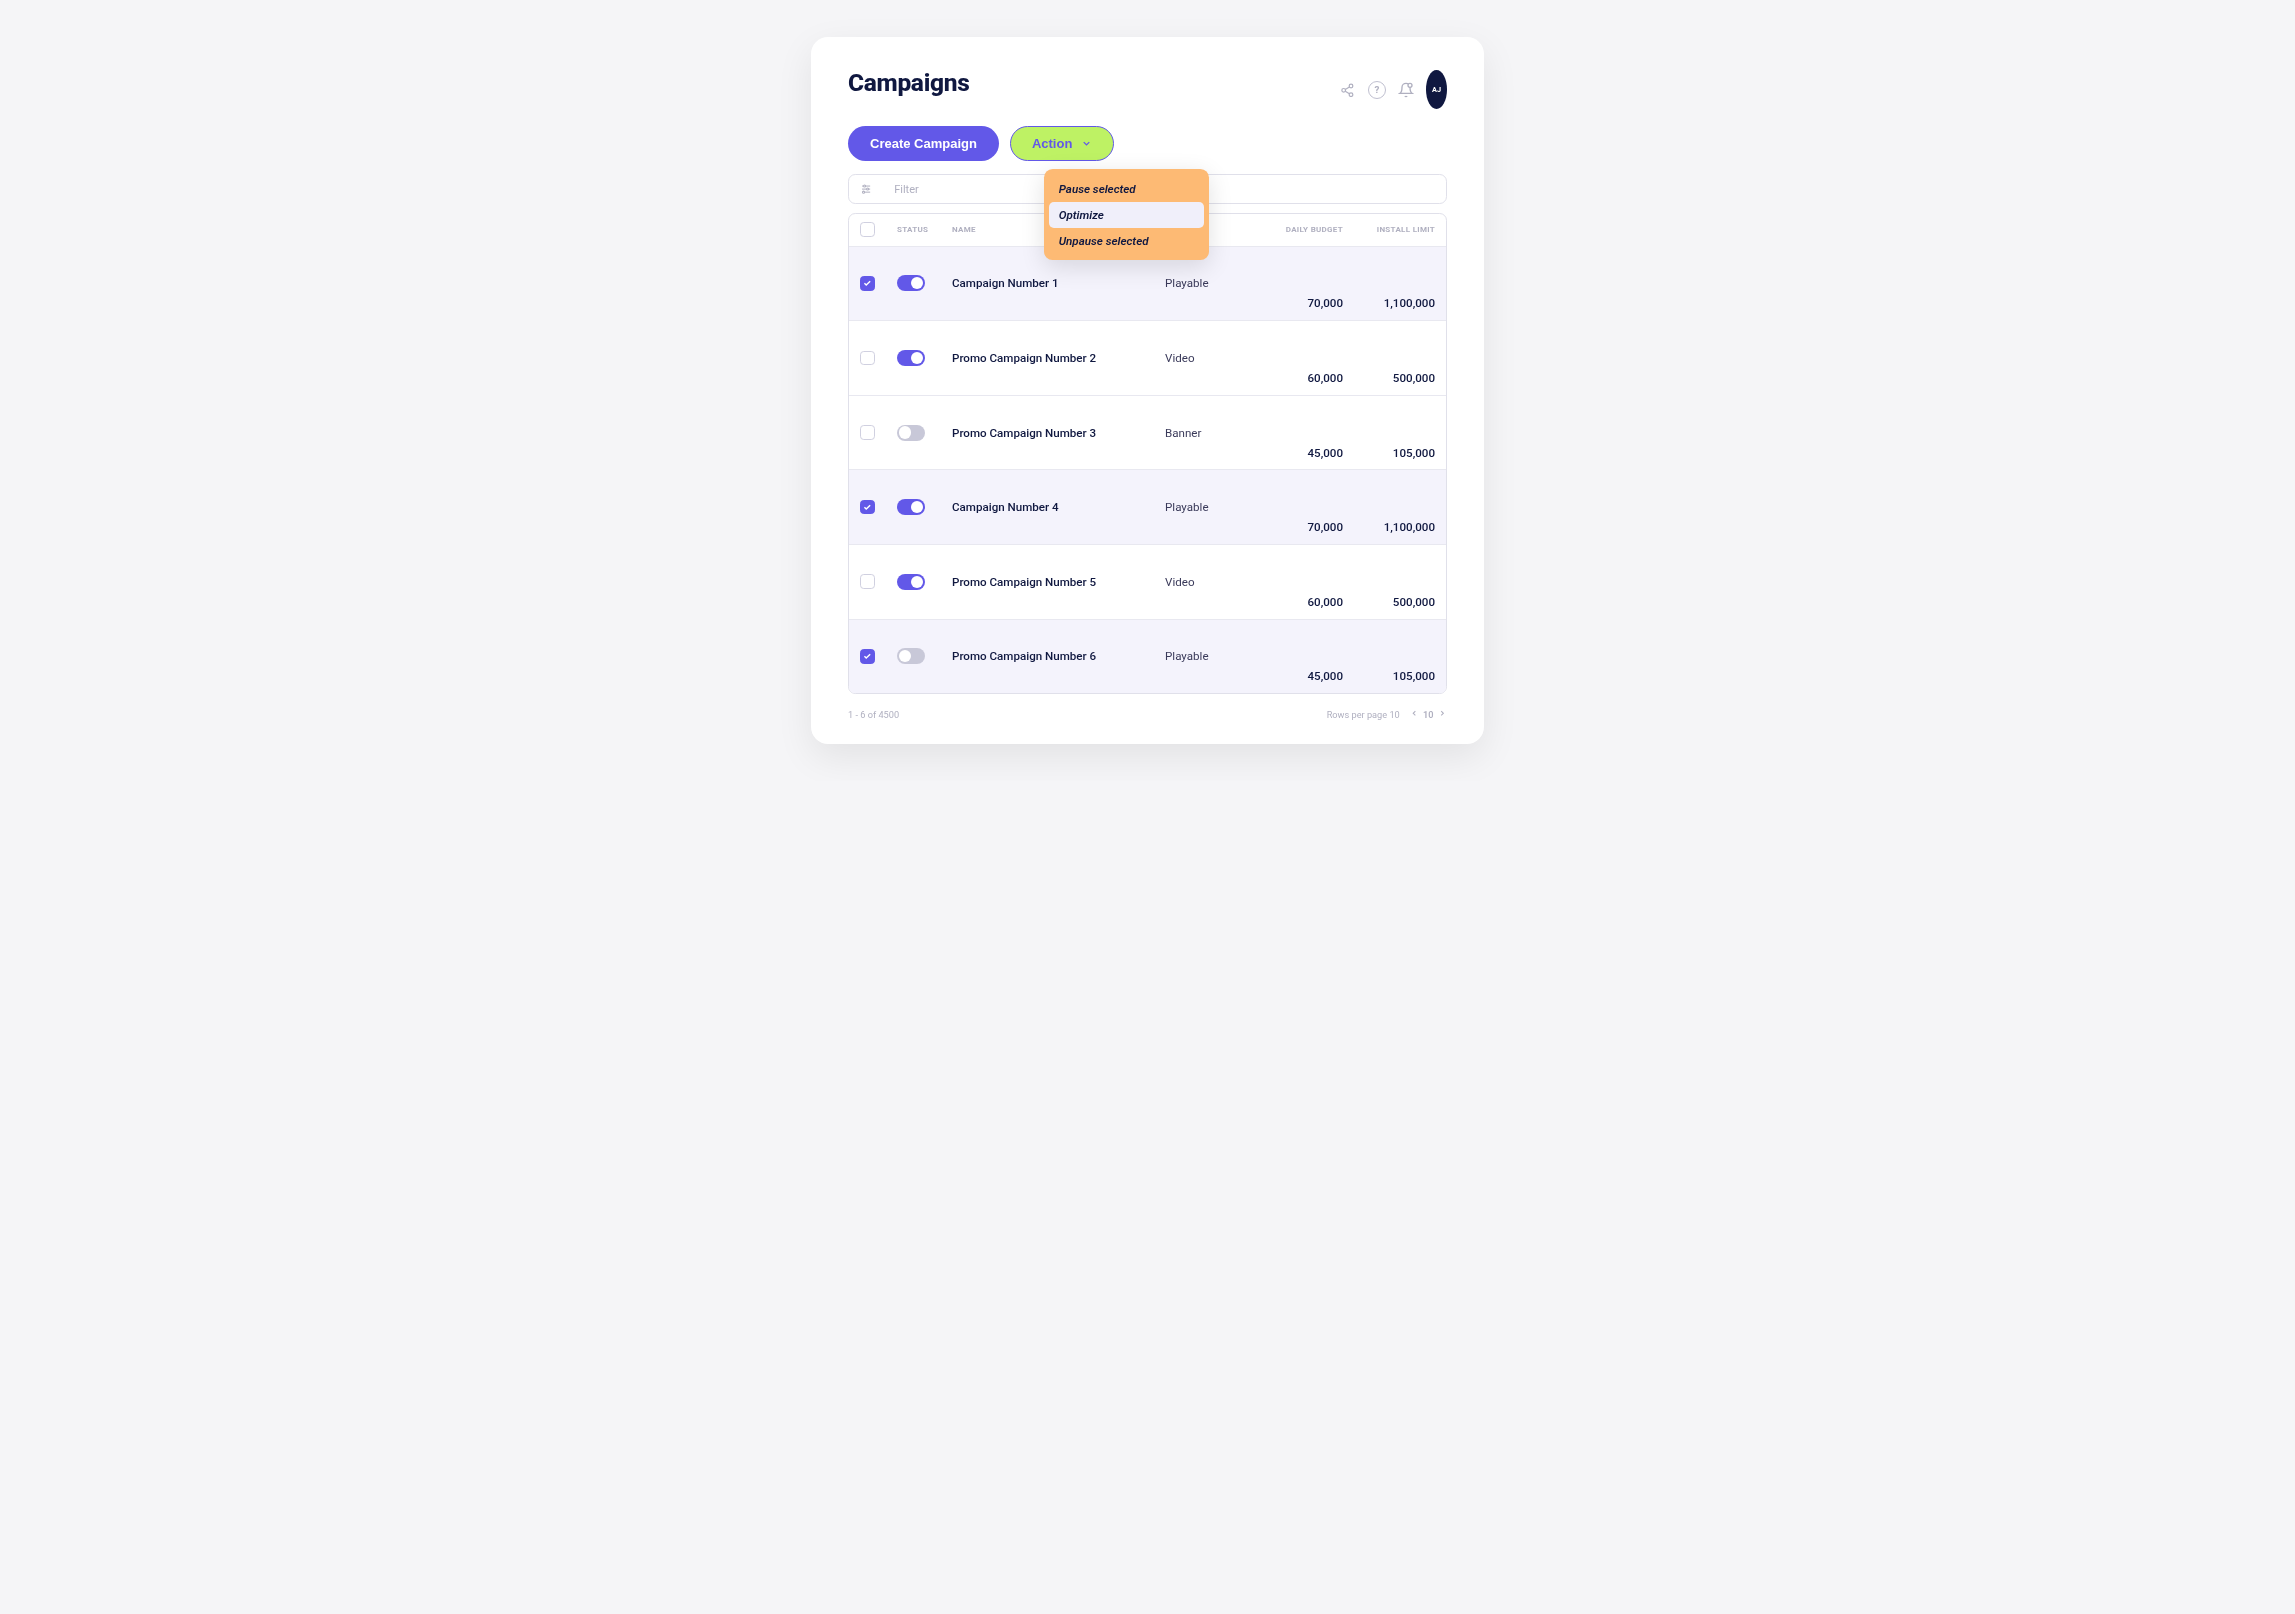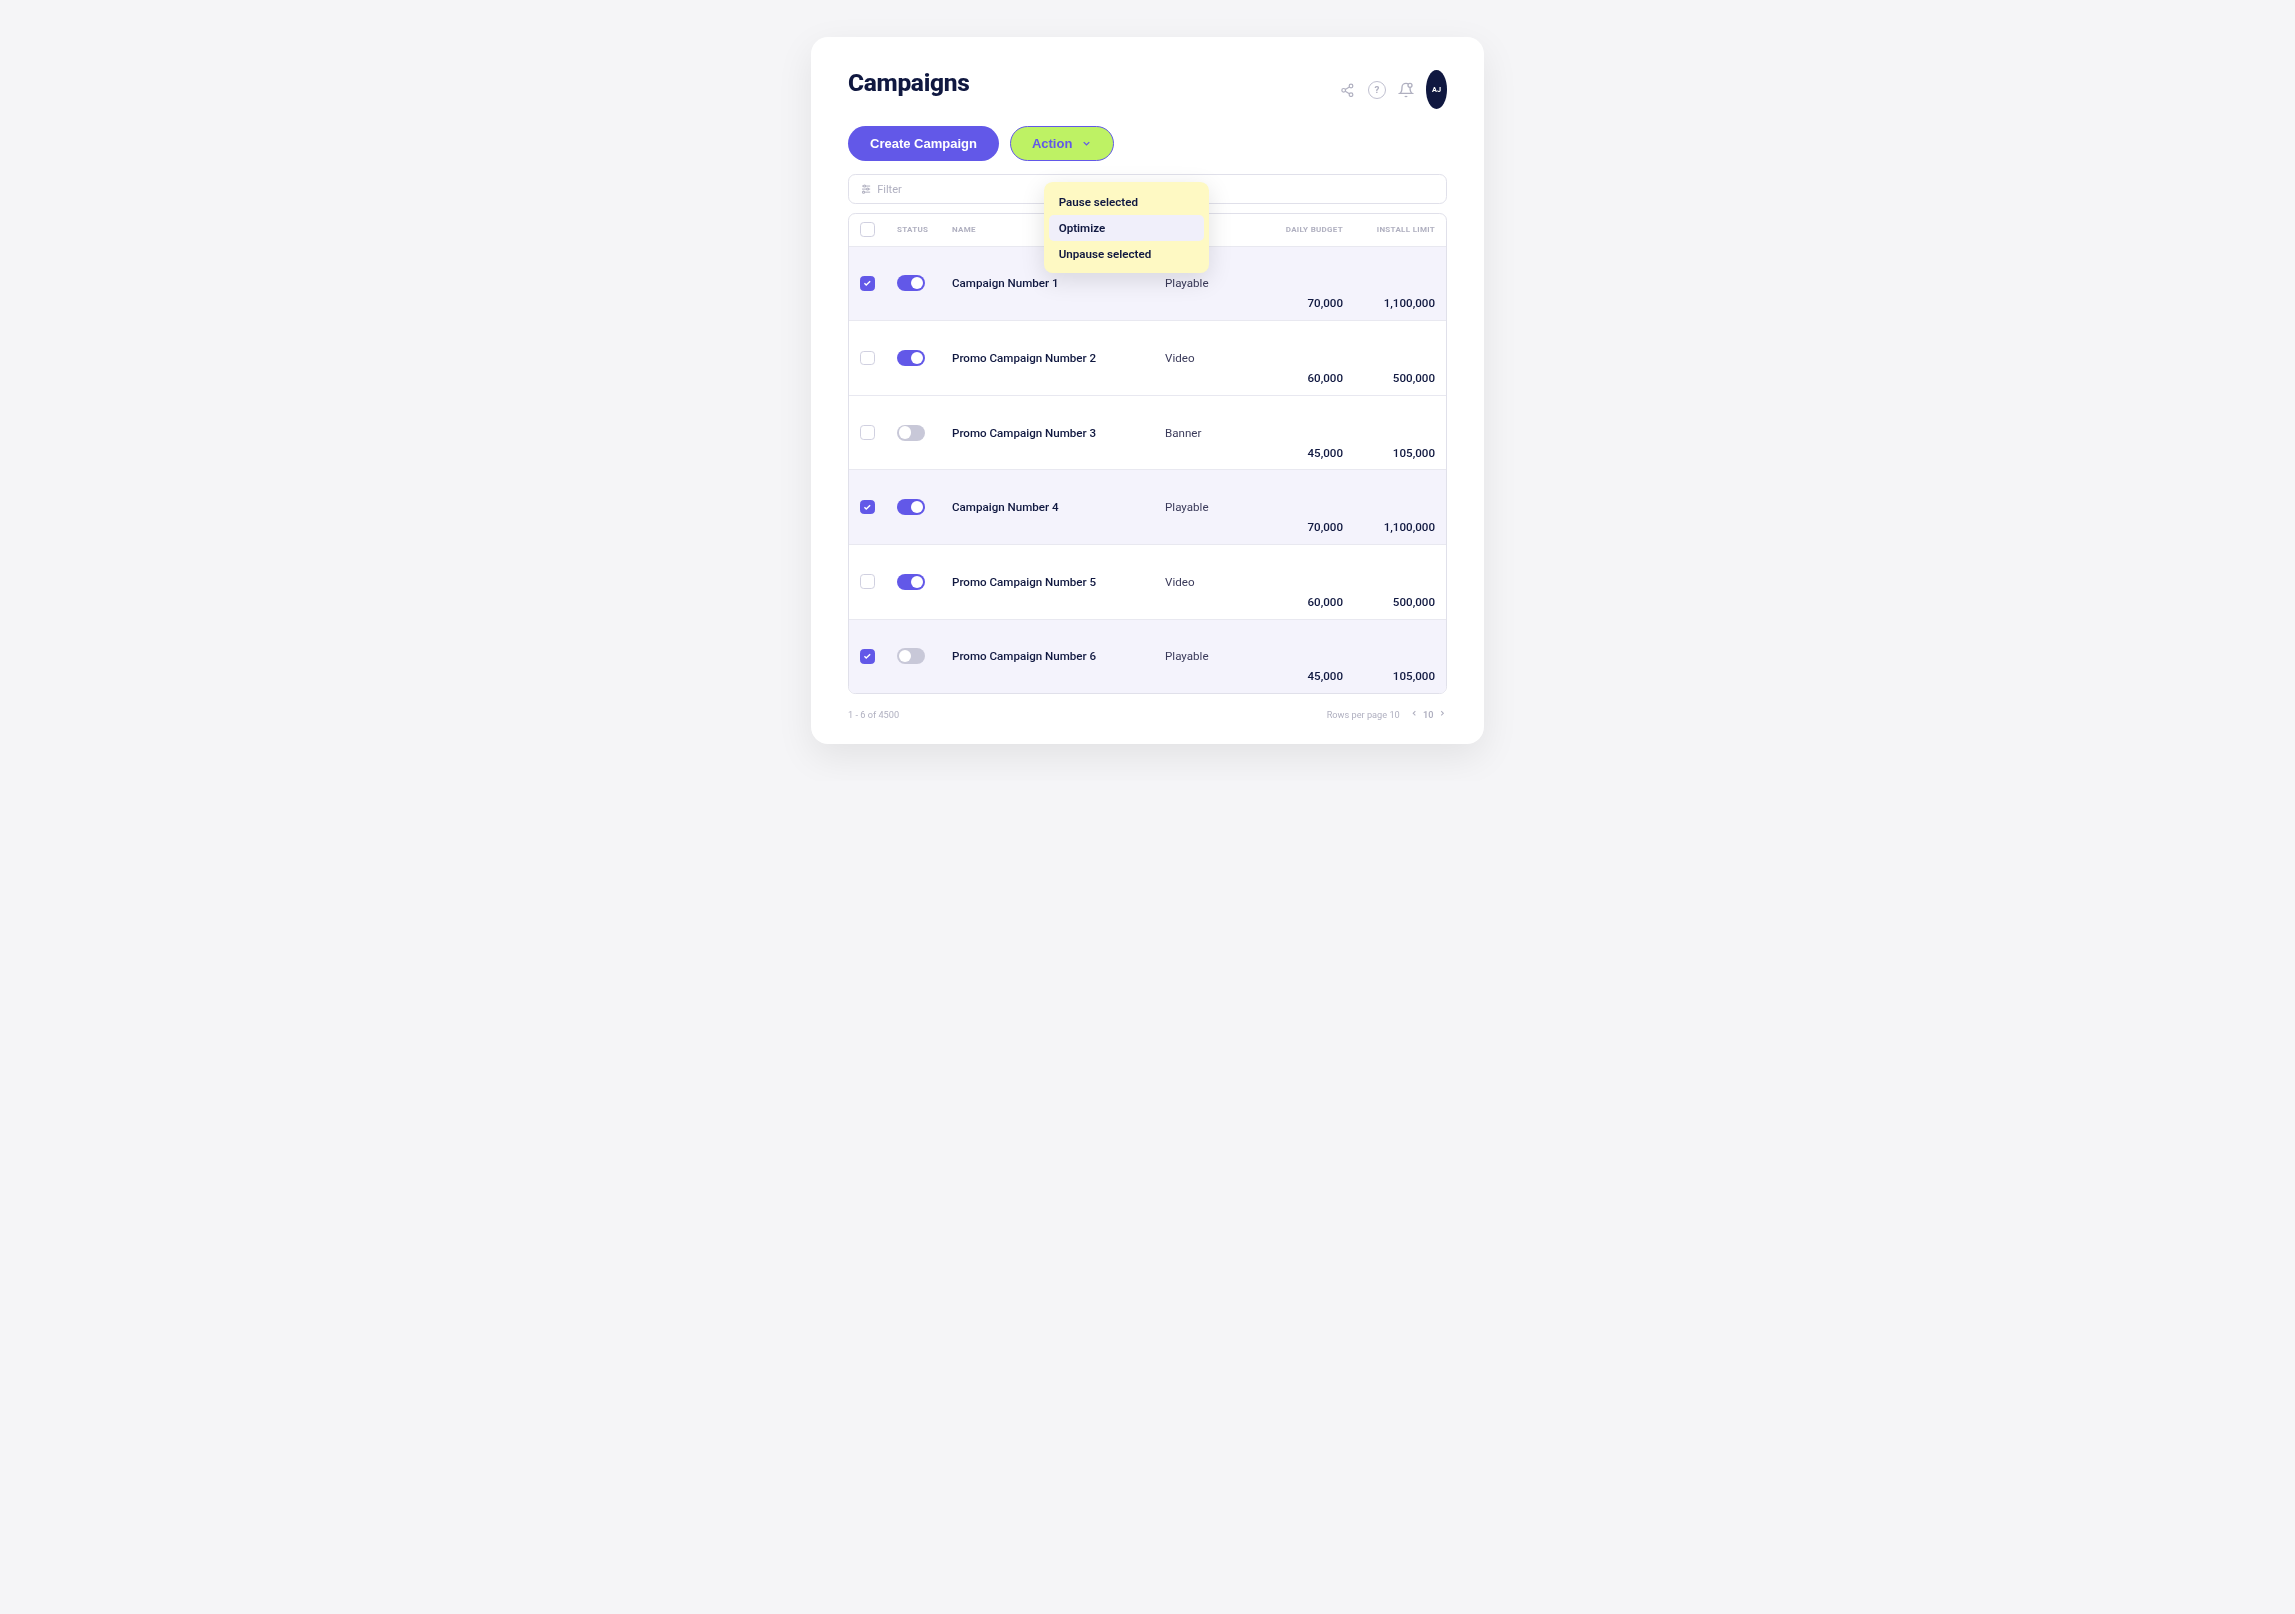--- a/index.html
+++ b/index.html
@@ -99,47 +99,48 @@
       padding: 8.6px 21px;
       font-size: 13px;
       font-weight: 600;
       cursor: pointer;
       display: flex;
       align-items: center;
       gap: 8.6px;
     }
     .dropdown-menu {
       position: absolute;
-      top: 56px;
+      top: 43px;
       left: 196px;
-      background: #fef9c3;
+      background: #fdba74;
       border-radius: 8.6px;
       box-shadow: 0 6.1px 24.5px rgba(0,0,0,0.12);
       padding: 6.1px 4.9px;
       min-width: 165px;
       z-index: 10;
+      font-style: italic;
     }
     .dropdown-item {
       padding: 6.1px 9.8px;
       font-size: 11.6px;
       font-weight: 600;
       color: #101840;
       cursor: pointer;
       border-radius: 4.9px;
     }
     .dropdown-item.hover {
       background: #f0effa;
     }
     .filter-bar {
       border: 0.6px solid #e0e0ea;
       border-radius: 7.3px;
       padding: 7.3px 11px;
       display: flex;
       align-items: center;
-      gap: 5px;
+      gap: 22px;
       margin-bottom: 8.6px;
       color: #b0b0c0;
       font-size: 11px;
     }
     .table {
       border: 0.6px solid #e0e0ea;
       border-radius: 7.3px;
       overflow: hidden;
     }
     .thead {

